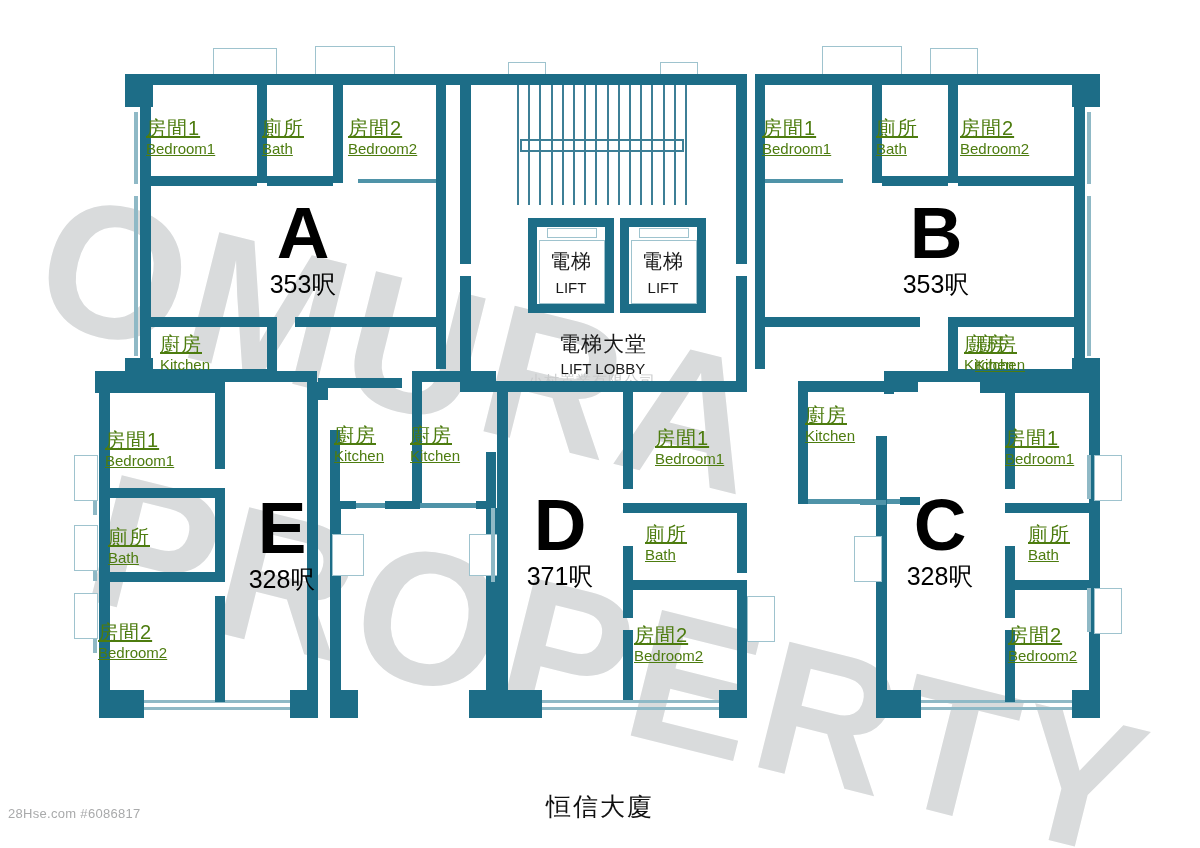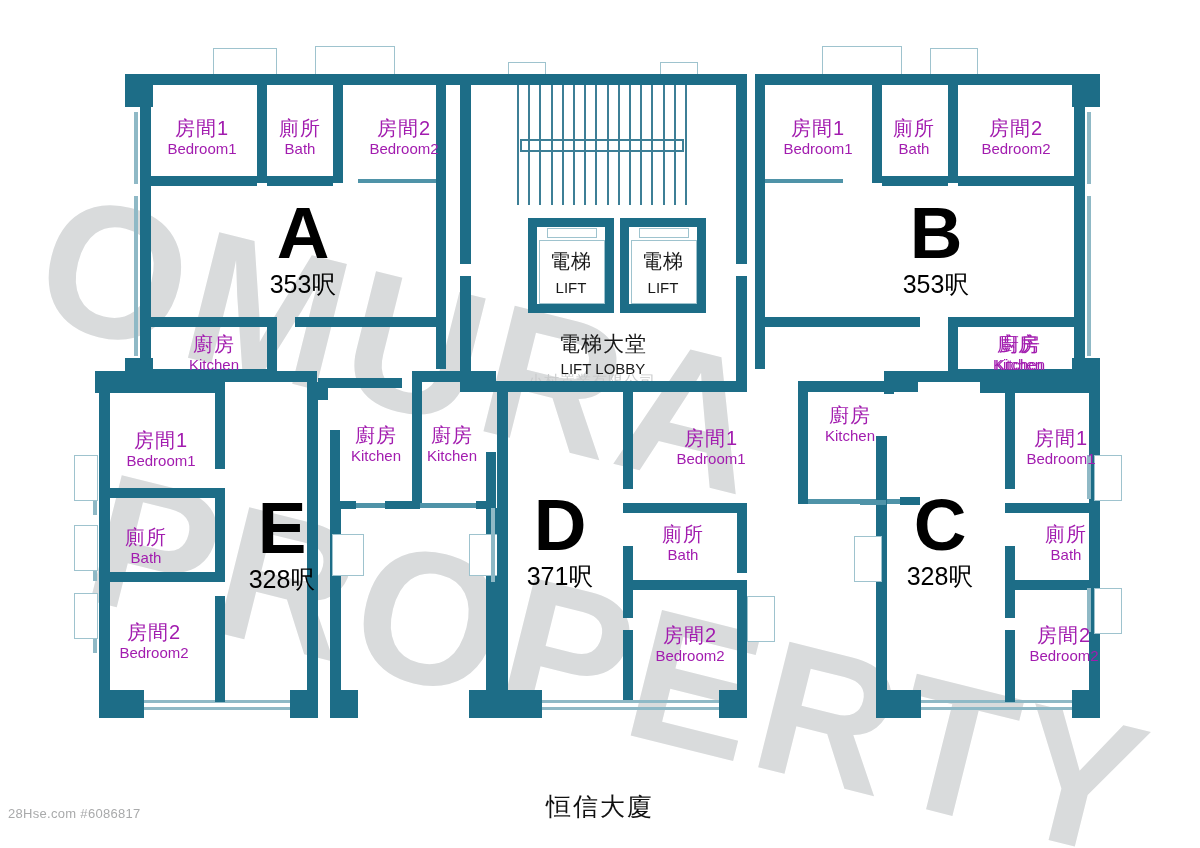--- a/index.html
+++ b/index.html
@@ -18,22 +18,22 @@
   .wm-small{position:absolute;left:528px;top:372px;font-size:15px;color:#c9cbcc;
             letter-spacing:1px;white-space:nowrap;}
 
   
   .w{position:absolute;background:#1d6d87;}
   .wl{position:absolute;background:#4f93a8;}     
   .win{position:absolute;border:1px solid #9ec3ce;background:#ffffff;}
   .winline{position:absolute;background:#8fb9c6;}
 
   
-  .rl{position:absolute;text-align:center;line-height:1.0;white-space:nowrap;
-      color:#a21caf;}
+  .rl{position:absolute;line-height:1.0;white-space:nowrap;
+      color:#4d7c0f;text-decoration:underline;}
   .rl .cn{display:block;font-size:20px;letter-spacing:1px;}
   .rl .en{display:block;font-size:15px;margin-top:3px;}
 
   .unit{position:absolute;text-align:center;white-space:nowrap;color:#000;}
   .unit .ltr{display:block;font-size:73px;font-weight:700;line-height:0.82;}
   .unit .ar{display:block;font-size:25px;margin-top:5px;}
 
   .lobby{position:absolute;text-align:center;white-space:nowrap;color:#181818;}
   .lobby .cn{display:block;font-size:21px;letter-spacing:1px;}
   .lobby .en{display:block;font-size:15px;margin-top:2px;}

